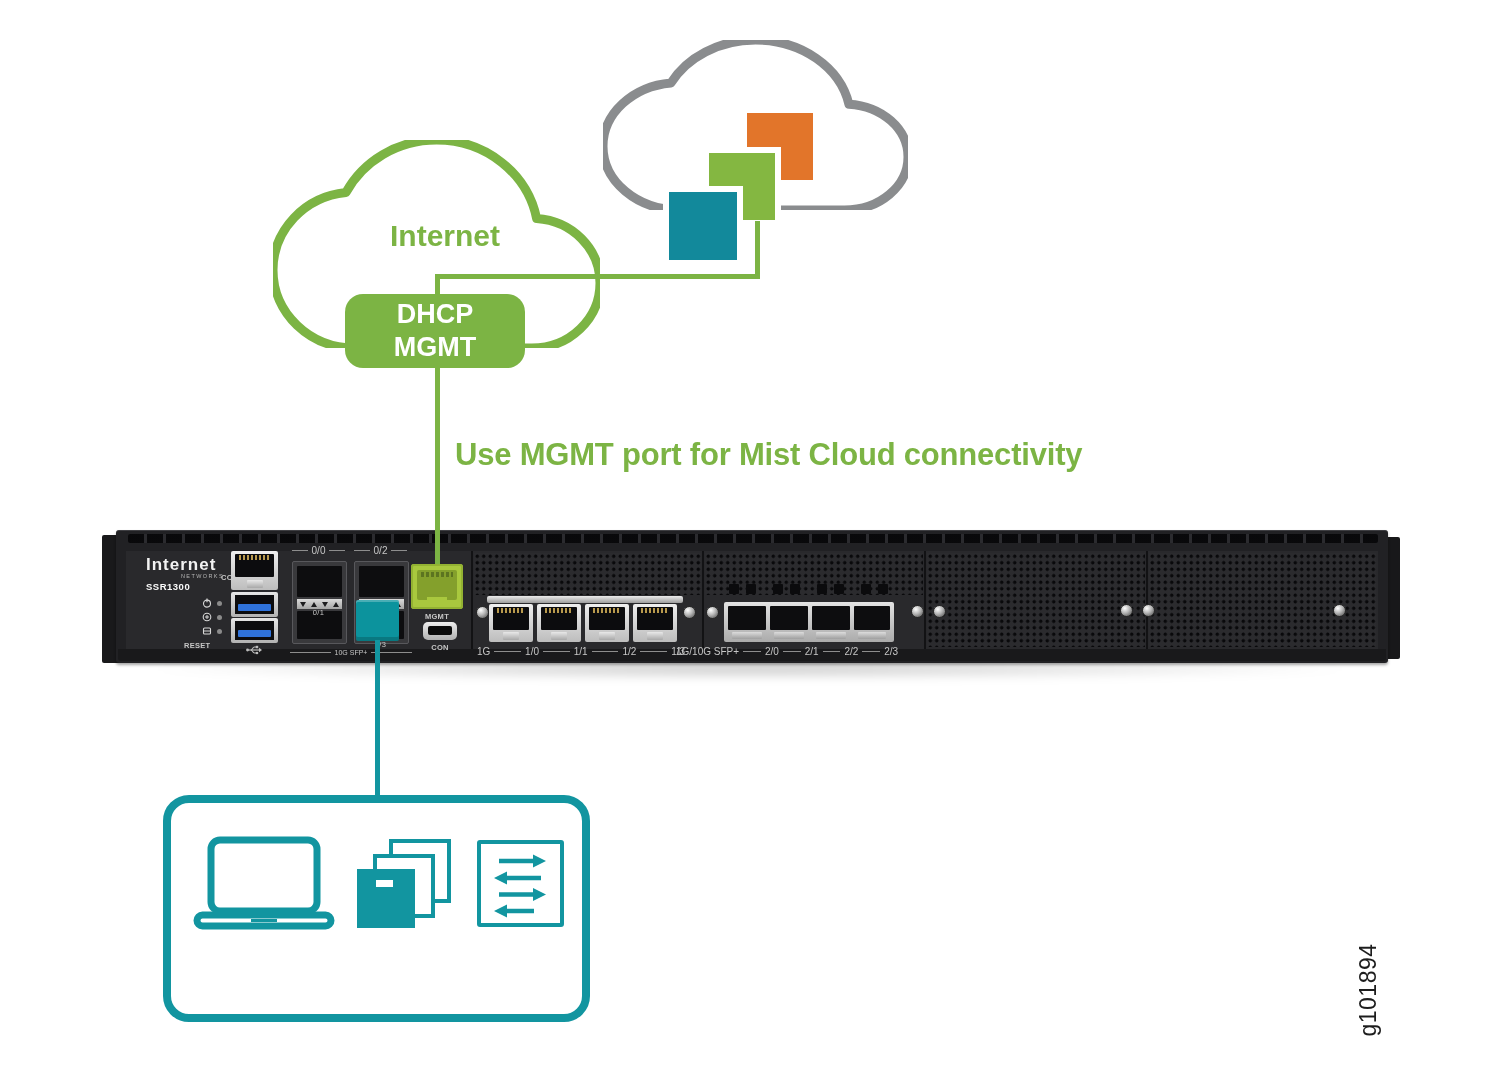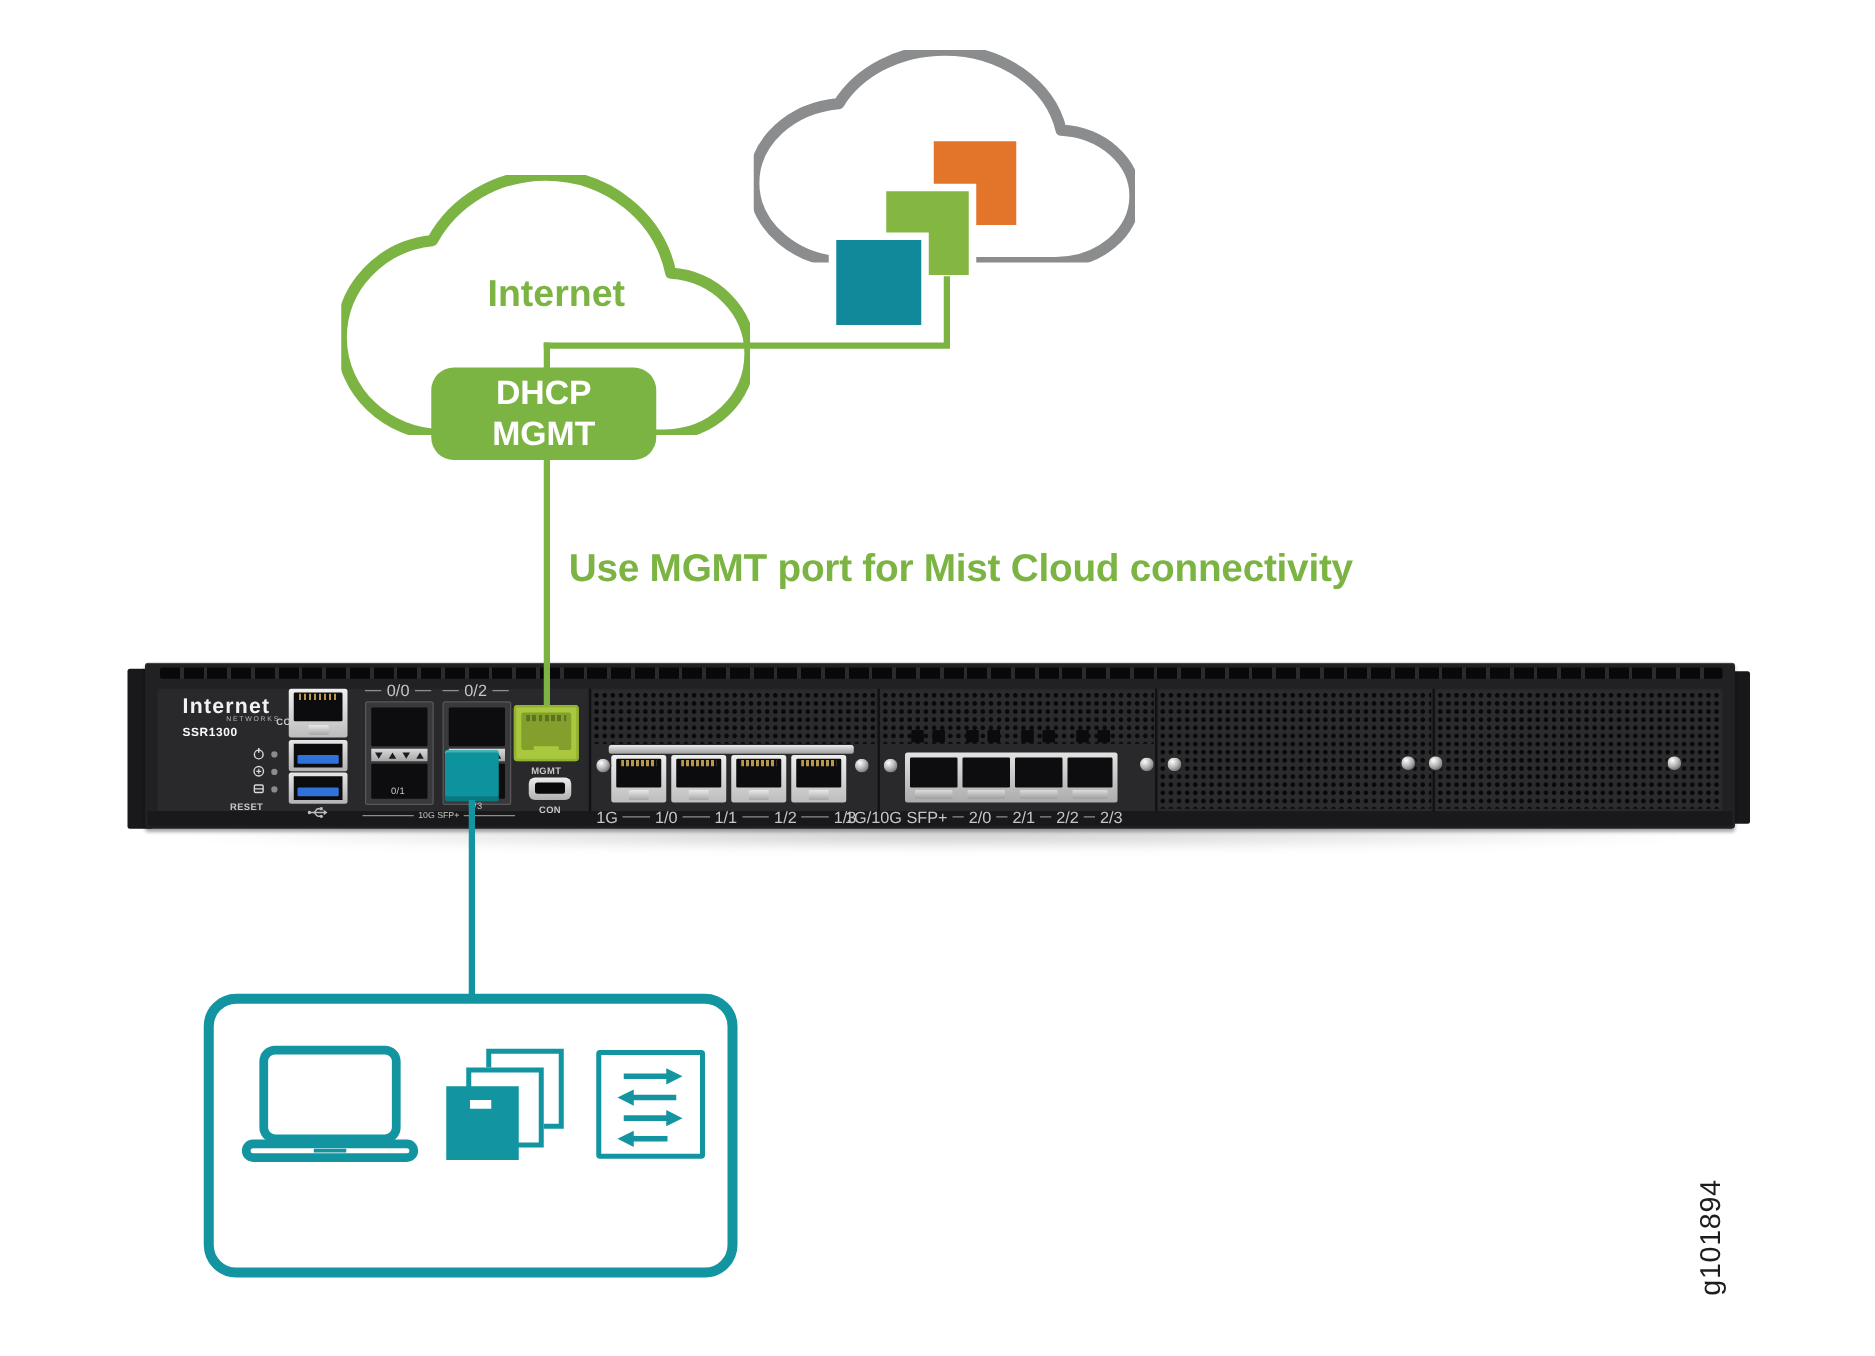--- a/index.html
+++ b/index.html
@@ -17,21 +17,21 @@
   .cloud-label{color:var(--green);font-weight:700;font-size:30px;}
   .dhcp-box{background:var(--green);border-radius:18px;color:#fff;font-size:27px;font-weight:600;
             display:flex;flex-direction:column;align-items:center;justify-content:center;line-height:1.22;}
   .vline{width:5px;background:var(--green);}
   .hline{height:5px;background:var(--green);}
   .vline.tealc{background:var(--teal);}
   .sq{position:absolute;}
   .halo{box-shadow:0 0 0 6px #fff;}
   
   .lbl{position:absolute;color:#c6c6c6;font-size:7.5px;letter-spacing:.3px;white-space:nowrap;}
-  .portrow{position:absolute;display:flex;align-items:center;gap:4px;color:#c6c6c6;font-size:13px;}
+  .portrow{position:absolute;display:flex;align-items:center;gap:4px;color:#c6c6c6;font-size:10px;}
   .portrow .dash{flex:1;height:1px;background:#8d8d8d;}
   .dots{background-color:#2b2b2e;
         background-image:radial-gradient(#09090b 1.7px, transparent 2px);
         background-size:6.5px 6.5px;}
   .screw{position:absolute;width:11px;height:11px;border-radius:50%;
          background:radial-gradient(circle at 35% 30%, #ffffff, #b5b5b5 45%, #6e6e6e 80%, #3c3c3c);
          border:1px solid #2a2a2a;}
   .rj45{position:absolute;background:linear-gradient(#efefef,#bdbdbd);border-radius:2px;}
   .rj45 .hole{position:absolute;left:4px;top:3px;right:4px;height:23px;background:#0c0c0e;border-radius:1px;}
   .rj45 .pins{position:absolute;left:8px;top:4px;right:8px;height:5px;
@@ -183,21 +183,21 @@
     <div class="slot" style="left:4px;top:4px;width:45px;height:31px;"></div>
     <div class="abs" style="left:4px;top:37px;width:45px;height:10px;background:linear-gradient(#dadada,#a5a5a5);display:flex;align-items:center;justify-content:space-around;">
       <span class="tri down"></span>
       <span class="tri up"></span>
       <span class="tri down"></span>
       <span class="tri up"></span>
     </div>
     <div class="slot" style="left:4px;top:49px;width:45px;height:28px;"></div>
   </div>
 
-  <div class="lbl" style="left:292px;top:628px;width:53px;text-align:center;">0/1</div>
+  <div class="lbl" style="left:292px;top:608px;width:53px;text-align:center;">0/1</div>
   <div class="lbl" style="left:354px;top:640px;width:53px;text-align:center;z-index:4;">0/3</div>
   <div class="portrow" style="left:290px;top:649px;width:122px;font-size:7px;">
     <span class="dash"></span>
     <span>10G SFP+</span>
     <span class="dash"></span>
   </div>
 
   <div class="abs" style="left:356px;top:600px;width:43px;height:41px;background:#0C939D;border-radius:2px;
               box-shadow:inset 0 2px 0 rgba(255,255,255,.25), inset 0 -4px 0 rgba(0,0,0,.18);z-index:5;"></div>
 

